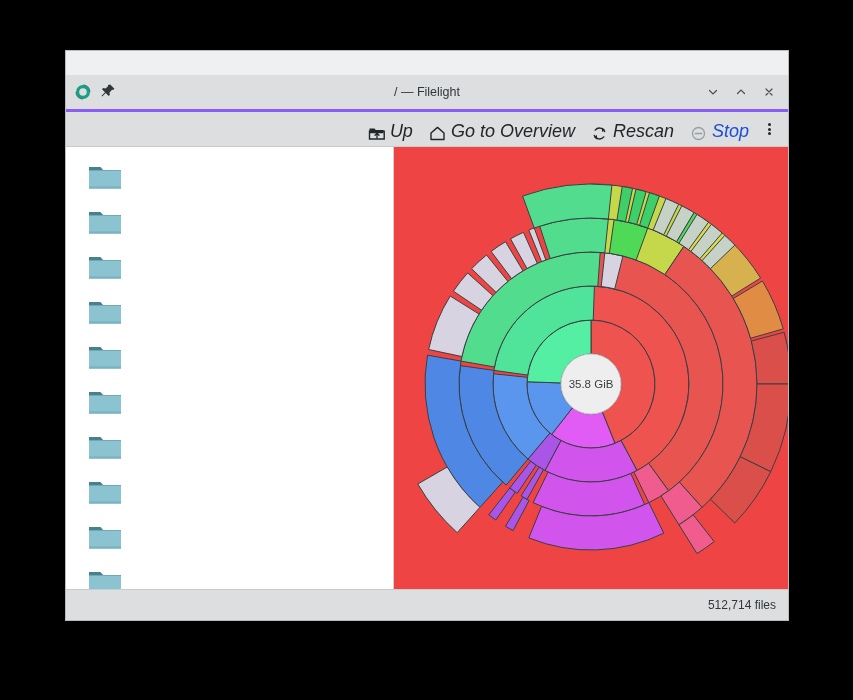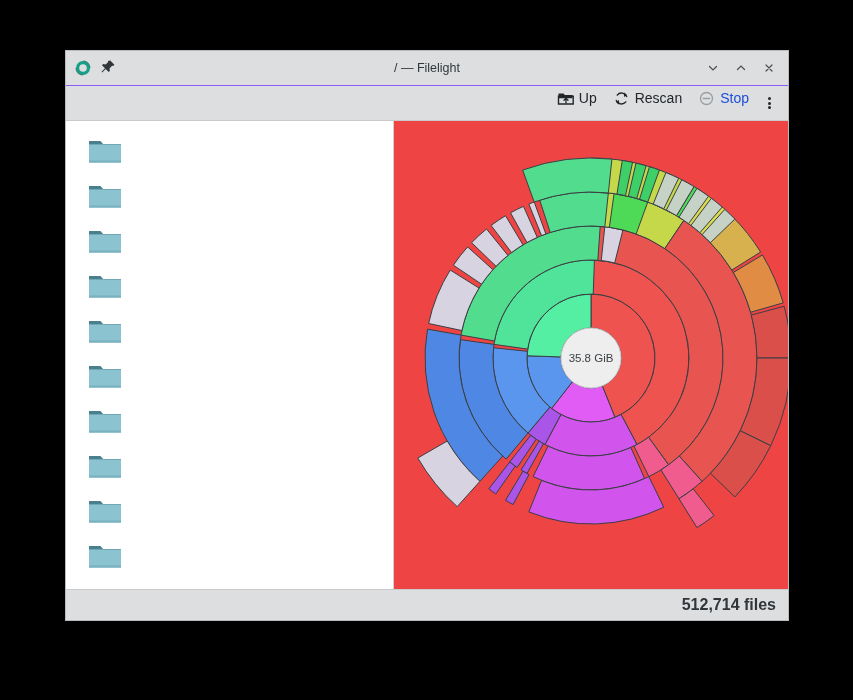--- a/index.html
+++ b/index.html
@@ -10,39 +10,40 @@
   #window{
     position:absolute;left:65px;top:50px;width:724px;height:571px;
     background:#eff0f1;border:1px solid #b8babd;box-sizing:border-box;
     display:flex;flex-direction:column;
     box-shadow:0 2px 10px rgba(0,0,0,.45);
   }
   
   #titlebar{
     height:34px;flex:0 0 34px;background:#dcdee0;
     display:flex;align-items:center;position:relative;
-    border-bottom:1px solid #8b5cf6;
+    border-bottom:3px solid #8b5cf6;
+    margin-top:24px;
   }
   .tb-left{display:flex;align-items:center;gap:8px;padding-left:8px;z-index:2;}
   .tb-ico{width:18px;height:18px;display:block;}
   .tb-title{
     position:absolute;left:0;right:0;text-align:center;
     font-size:12.5px;color:#31363b;pointer-events:none;
   }
   .tb-right{margin-left:auto;display:flex;align-items:center;gap:2px;padding-right:6px;z-index:2;}
   .wbtn{width:26px;height:26px;display:flex;align-items:center;justify-content:center;border-radius:3px;}
   
   #toolbar{
     height:34px;flex:0 0 34px;background:#dcdee0;
     display:flex;align-items:center;justify-content:flex-end;
     padding-right:8px;gap:2px;border-bottom:1px solid #c8cacc;
   }
   .tbtn{
-    display:flex;align-items:flex-start;gap:5px;height:26px;
-    padding:0 7px;border-radius:3px;font-size:14px;color:#232629;
+    display:flex;align-items:flex-end;gap:5px;height:26px;
+    padding:0 7px;border-radius:3px;font-size:18px;color:#232629;font-style:italic;
   }
   .tbtn.disabled{color:#1d4ed8;}
   .tbtn svg{display:block;}
   .kebab{width:22px;height:26px;display:flex;align-items:center;justify-content:center;border-radius:3px;}
   .kebab i{display:block;width:3px;height:3px;border-radius:50%;background:#232629;margin:1.6px 0;}
   
   #body{flex:1 1 auto;display:flex;min-height:0;}
   #sidebar{
     width:327px;flex:0 0 327px;background:#ffffff;
     border-right:1px solid #cfd1d3;padding-top:8px;overflow:hidden;
@@ -54,21 +55,21 @@
   .rsize{font-size:11px;color:#7f878f;line-height:15px;}
   #canvas{flex:1 1 auto;background:#ef4444;position:relative;overflow:hidden;}
   #canvas svg{position:absolute;left:0;top:0;}
   .cen-lbl{font-size:11.5px;fill:#3b4045;
     font-family:"Liberation Sans","DejaVu Sans",sans-serif;}
   
   #status{
     height:30px;flex:0 0 30px;background:#dcdee0;border-top:1px solid #c8cacc;
     display:flex;align-items:center;justify-content:flex-end;padding-right:12px;
   }
-  #status span{font-size:16px;color:#31363b;font-weight:bold;}
+  #status span{font-size:12px;color:#31363b;}
 </style>
 </head>
 <body>
 
 <div id="window">
 
   <div id="titlebar">
     <div class="tb-left">
       <span class="tb-ico">
         <svg width="18" height="18" viewBox="0 0 18 18">
@@ -109,20 +110,28 @@
       <span>
         <svg width="17" height="17" viewBox="0 0 17 17">
           <path d="M1.5 3.5h5l1.3 1.6h7.7v3.2H1.5z" fill="#232629"></path>
           <path d="M1.5 6.2h14.7V14H1.5z" fill="none" stroke="#232629" stroke-width="1.4"></path>
           <path d="M9 13V8.6M9 8.2l-2 2M9 8.2l2 2" stroke="#232629" stroke-width="1.3" fill="none" stroke-linecap="round"></path>
         </svg>
       </span>
       <span>Up</span>
     </div>
 
+    <div class="tbtn">
+      <span>
+        <svg width="17" height="17" viewBox="0 0 17 17">
+          <path d="M8.5 2.4L15 8v6.5H2V8z" fill="none" stroke="#232629" stroke-width="1.4" stroke-linejoin="round"></path>
+        </svg>
+      </span>
+      <span>Go to Overview</span>
+    </div>
 
     <div class="tbtn">
       <span>
         <svg width="17" height="17" viewBox="0 0 17 17">
           <path d="M13.7 6.6A5.6 5.6 0 0 0 4.2 5.1" fill="none" stroke="#232629" stroke-width="1.4" stroke-linecap="round"></path>
           <path d="M3.3 10.4a5.6 5.6 0 0 0 9.5 1.5" fill="none" stroke="#232629" stroke-width="1.4" stroke-linecap="round"></path>
           <path d="M11 2.6l3 2.4-3 1.9" fill="#232629"></path>
           <path d="M6 14.4l-3-2.4 3-1.9" fill="#232629"></path>
         </svg>
       </span>

